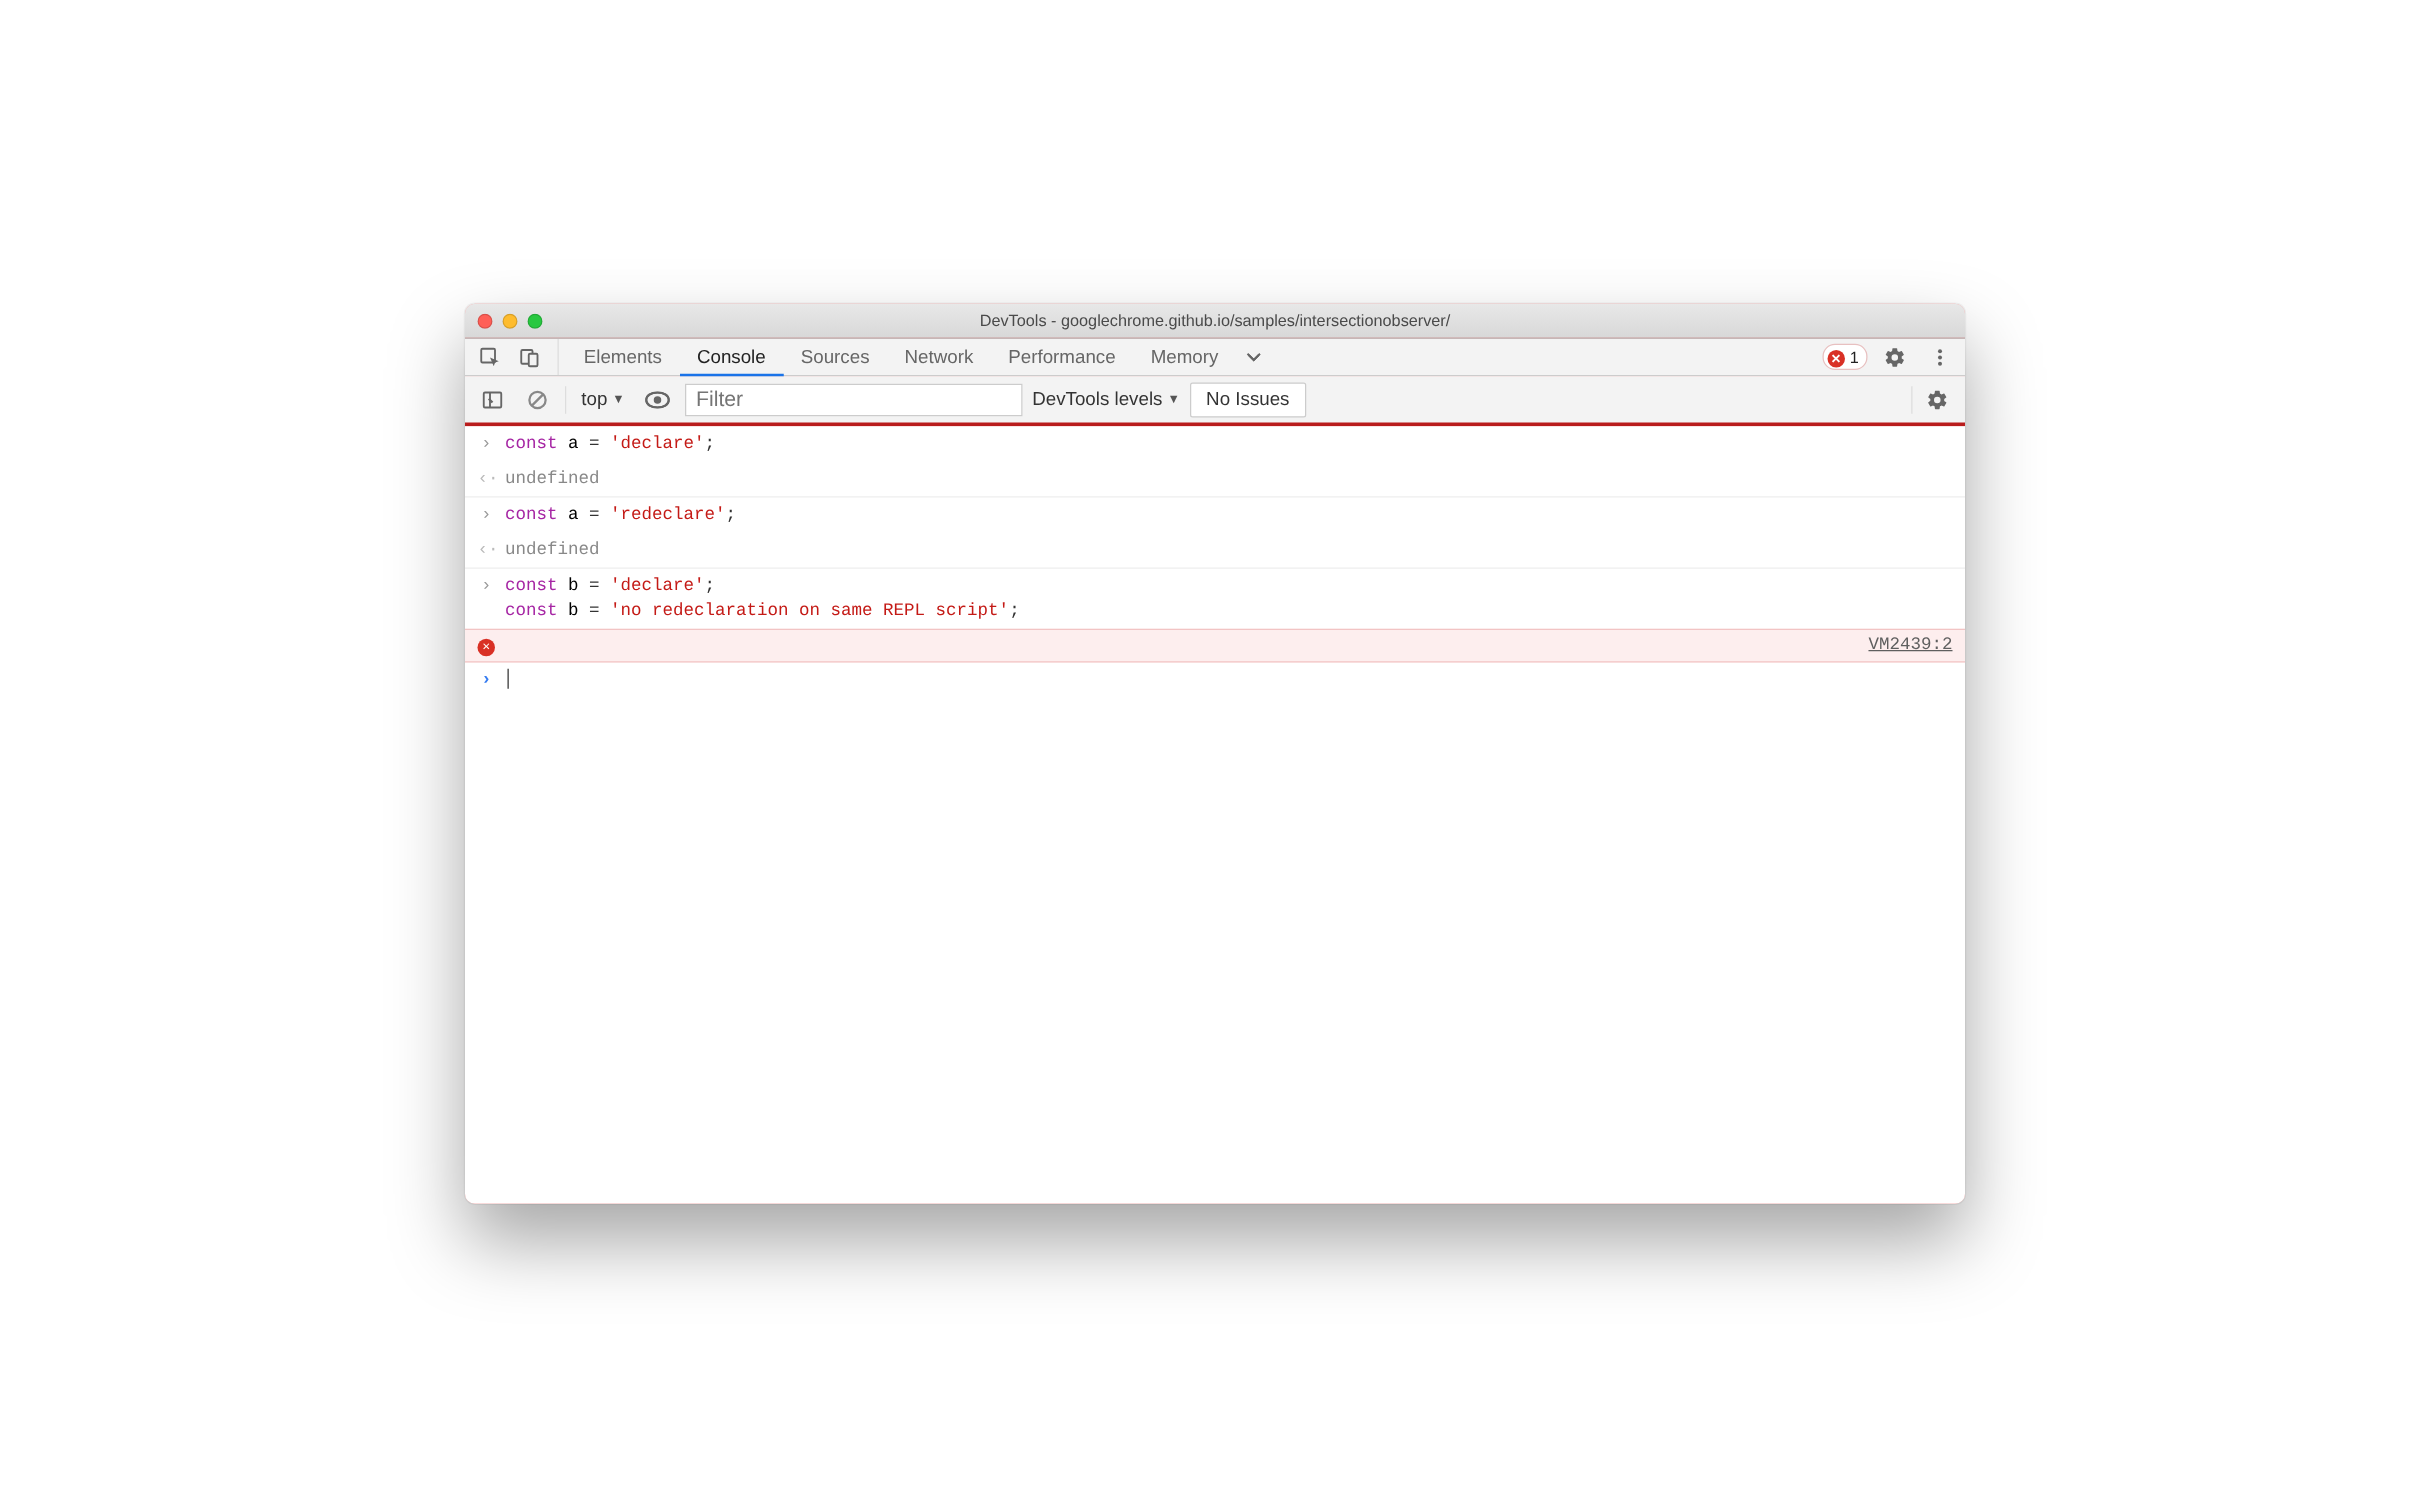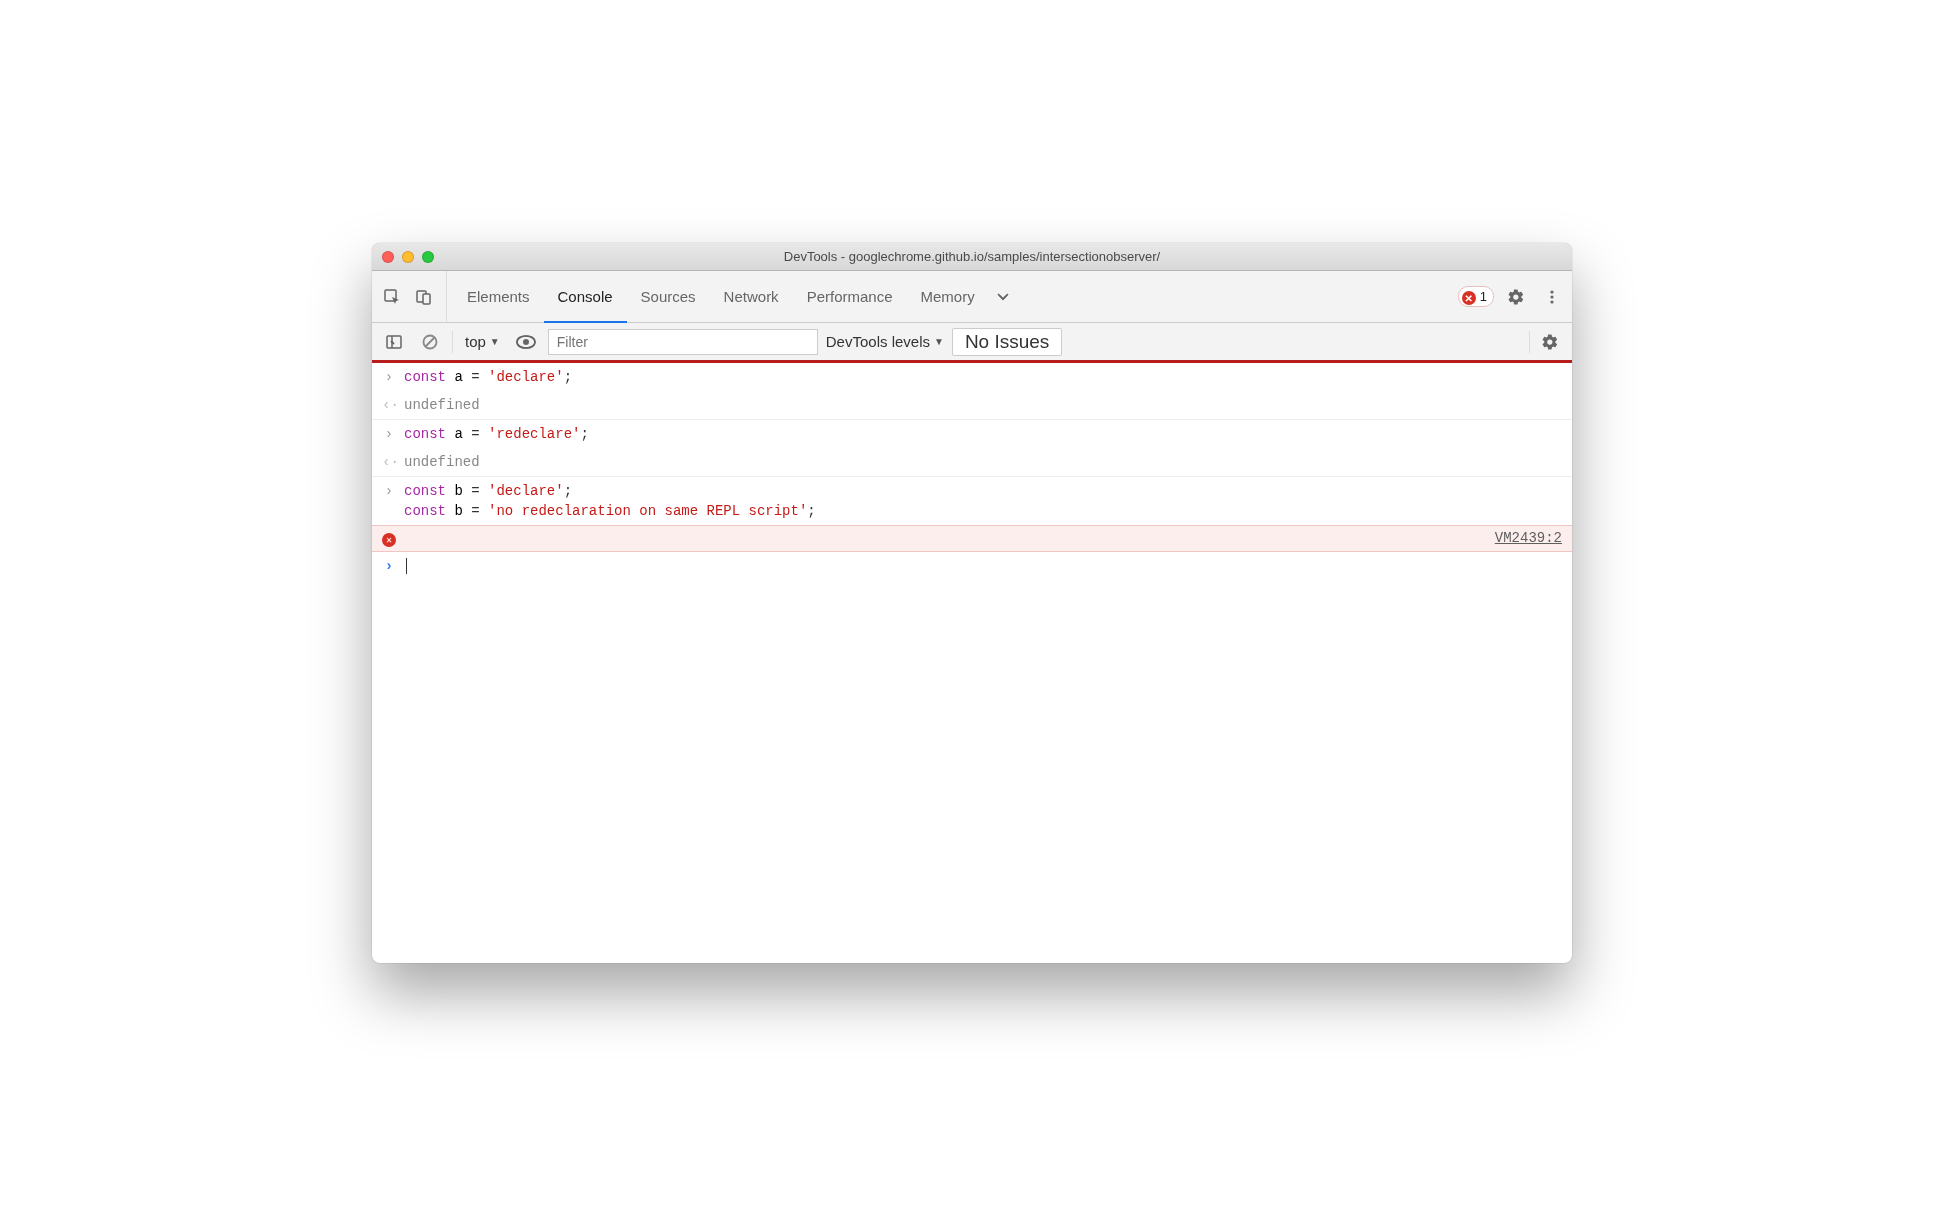--- a/index.html
+++ b/index.html
@@ -33,21 +33,21 @@
 }
 .traffic { display: flex; gap: 8px; position: absolute; left: 10px; }
 .dot { width: 12px; height: 12px; border-radius: 50%; border: 0.5px solid rgba(0,0,0,0.15); }
 .dot.red { background:#ff5f57; }
 .dot.yellow { background:#febc2e; }
 .dot.green { background:#28c840; }
 .titlebar-title {
   flex:1; text-align:center; font-size:13px; color:#4a4a4a;
 }
 .tabbar {
-  height: 52px;
+  height: 30px;
   background: #f3f3f3;
   border-bottom: 1px solid #ccc;
   display:flex; align-items:stretch;
   padding: 0 6px;
 }
 .tabbar-left { display:flex; align-items:center; gap:4px; padding-right:8px; border-right:1px solid #ddd; margin-right:6px; }
 .icon-btn {
   width:28px; height:28px; display:flex; align-items:center; justify-content:center;
   color:#666; cursor:pointer; border-radius:3px;
 }
@@ -73,27 +73,27 @@
   display:flex; align-items:center; padding:0 8px; gap:8px;
 }
 .toolbar .sep { width:1px; height:22px; background:#ddd; }
 .context {
   display:flex; align-items:center; gap:4px; font-size:15px; color:#333; cursor:pointer;
   padding:0 4px;
 }
 .tri { font-size:10px; color:#555; }
 .filter-input {
   height:26px; width:270px; border:1px solid #ccc; background:#fff;
-  font-size:14px; padding:0 8px; color:#333; outline:none;
+  font-size:17px; padding:0 8px; color:#333; outline:none;
 }
 .levels {
   display:flex; align-items:center; gap:4px; font-size:15px; color:#333; cursor:pointer;
 }
 .issues-btn {
-  height:28px; border:1px solid #ccc; background:#fff; font-size:19px; color:#333;
+  height:28px; border:1px solid #ccc; background:#fff; font-size:15px; color:#333;
   padding:0 12px; cursor:pointer; border-radius:2px;
 }
 .toolbar-right { margin-left:auto; display:flex; align-items:center; gap:6px; }
 .console {
   flex:1; background:#fff; overflow:auto;
   font-family: Menlo, Consolas, "Courier New", monospace; font-size:14px;
 }
 .row {
   display:flex; align-items:flex-start; padding:4px 10px; border-bottom:1px solid #eee;
   gap:8px;

